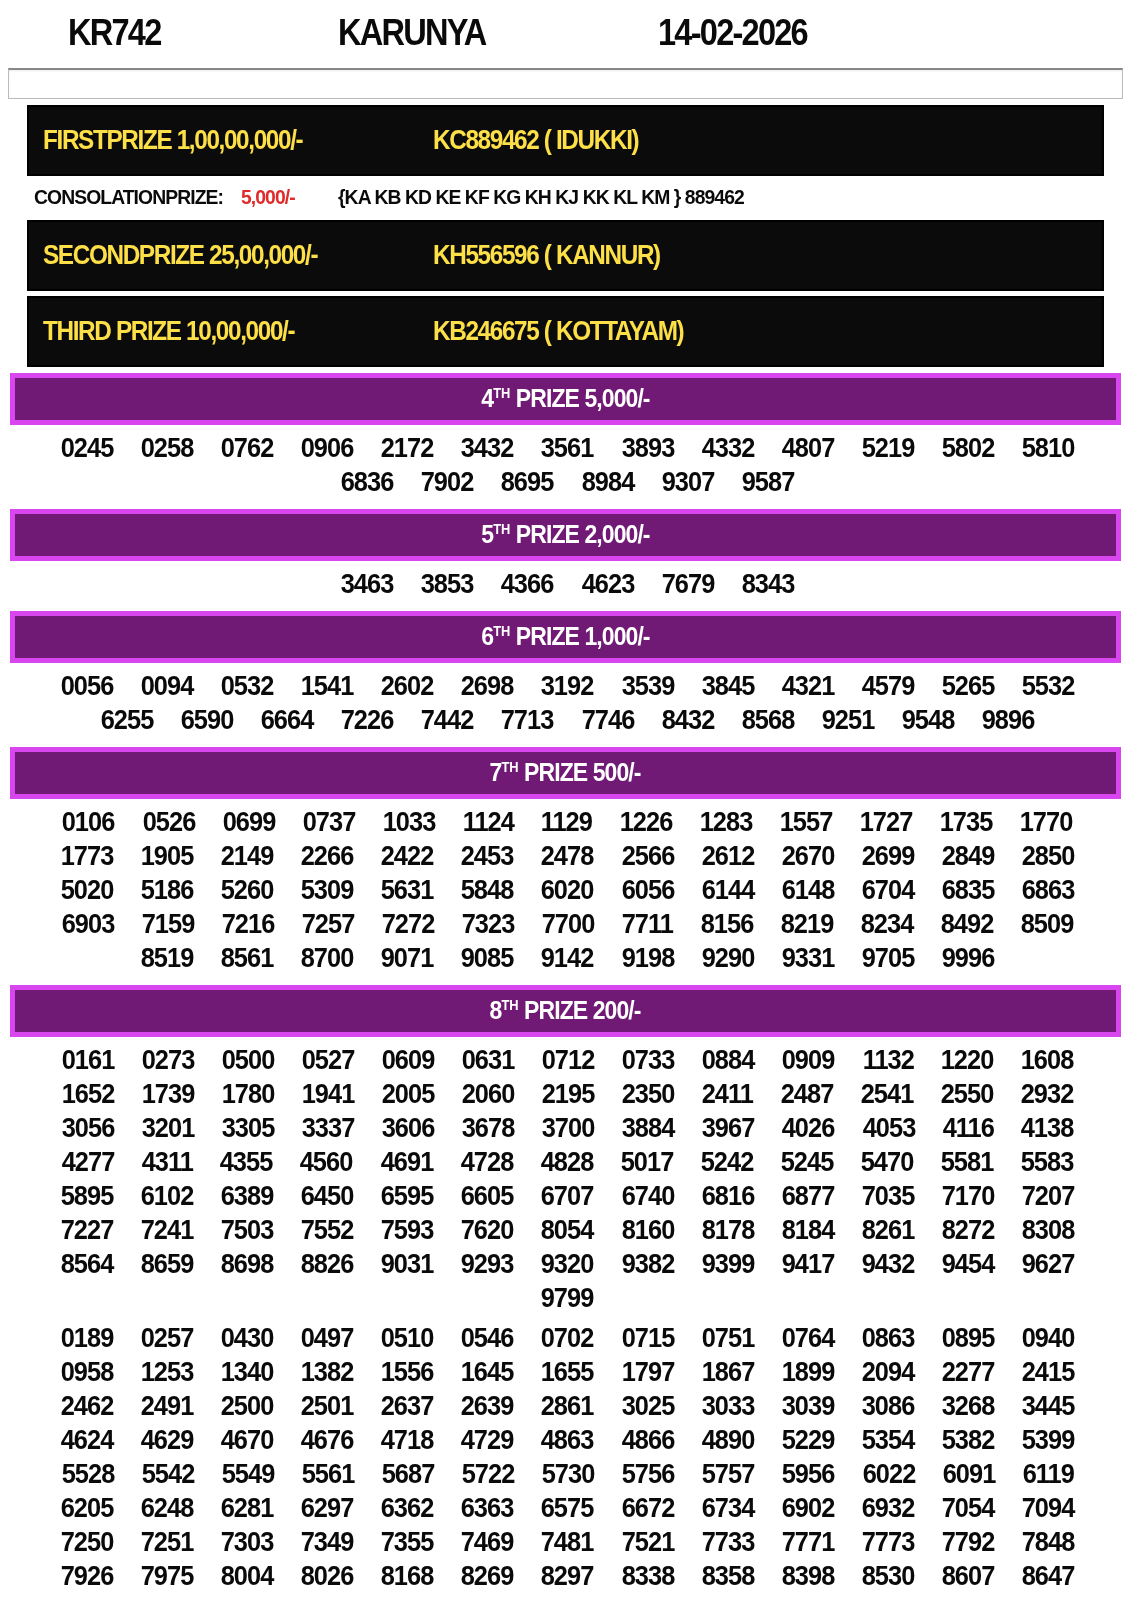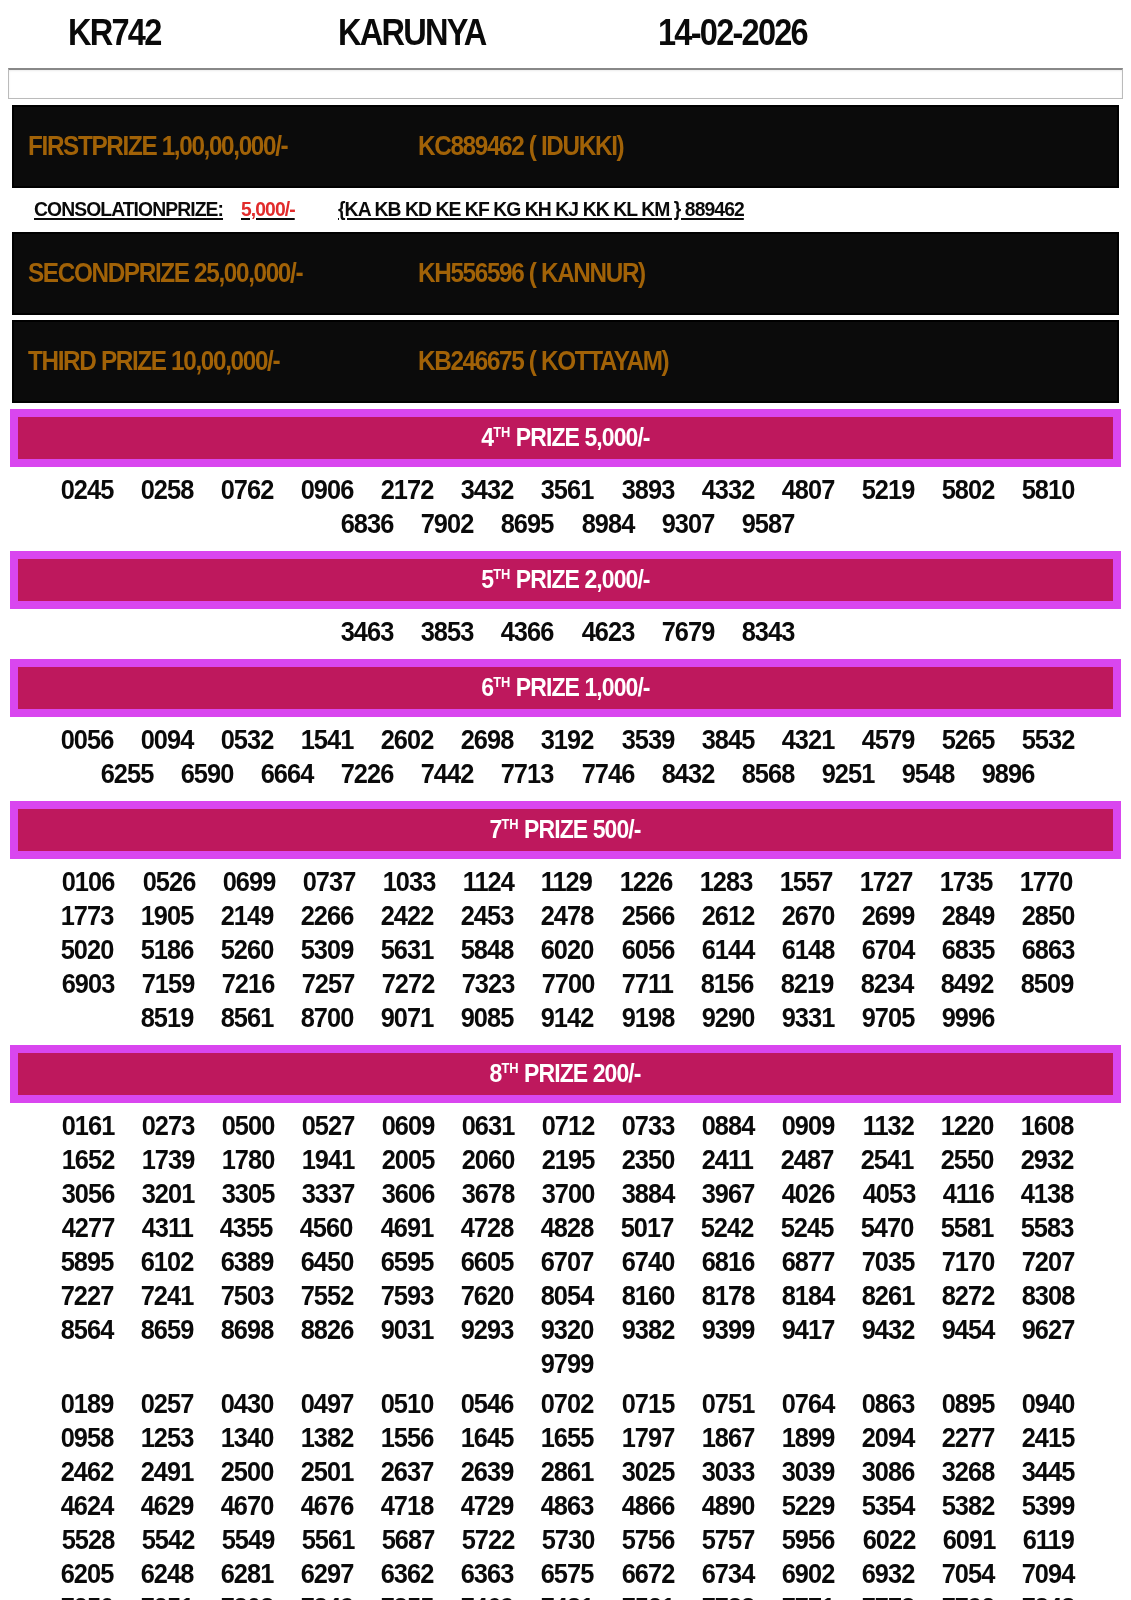--- a/index.html
+++ b/index.html
@@ -41,58 +41,57 @@
     border: 1px solid #bbb;
     border-top: 2px solid #888;
     box-shadow: inset 0 1px 2px rgba(0,0,0,0.08);
   }
 
   
   .bar {
     background: #0b0b0b;
     border: 2px solid #000;
     outline: 1px solid #fff;
-    margin: 5px 12px;
-    color: #a16207;
+    margin: 5px 27px;
+    color: #fde047;
     display: flex;
     align-items: center;
-    padding: 24px 14px;
+    padding: 18px 14px;
     white-space: nowrap;
   }
   .bar .b-txt {
     display: inline-block;
     font-size: 27px;
     letter-spacing: -1.5px;
     transform: scaleX(0.9);
     transform-origin: left center;
   }
   .bar .b-label { width: 390px; }
 
   
   .consolation {
     display: flex;
     align-items: flex-start;
     padding: 4px 14px 6px 34px;
     white-space: nowrap;
-    text-decoration: underline;
   }
   .consolation span {
     display: inline-block;
     font-size: 21px;
     letter-spacing: -1px;
     transform: scaleX(0.92);
     transform-origin: left center;
   }
   .cons-amount { color: #e12b2b; margin-left: 2px; }
   .cons-series { margin-left: 38px; }
 
   
   .sec-bar {
-    background: #be185d;
-    border: 8px solid #d946ef;
+    background: #701a75;
+    border: 5px solid #d946ef;
     outline: 1px solid #fff;
     margin: 6px 10px 4px 10px;
     color: #ffffff;
     text-align: center;
     padding: 6px 0 7px 0;
   }
   .sec-bar .s-txt {
     display: inline-block;
     font-size: 25px;
     letter-spacing: -1px;

